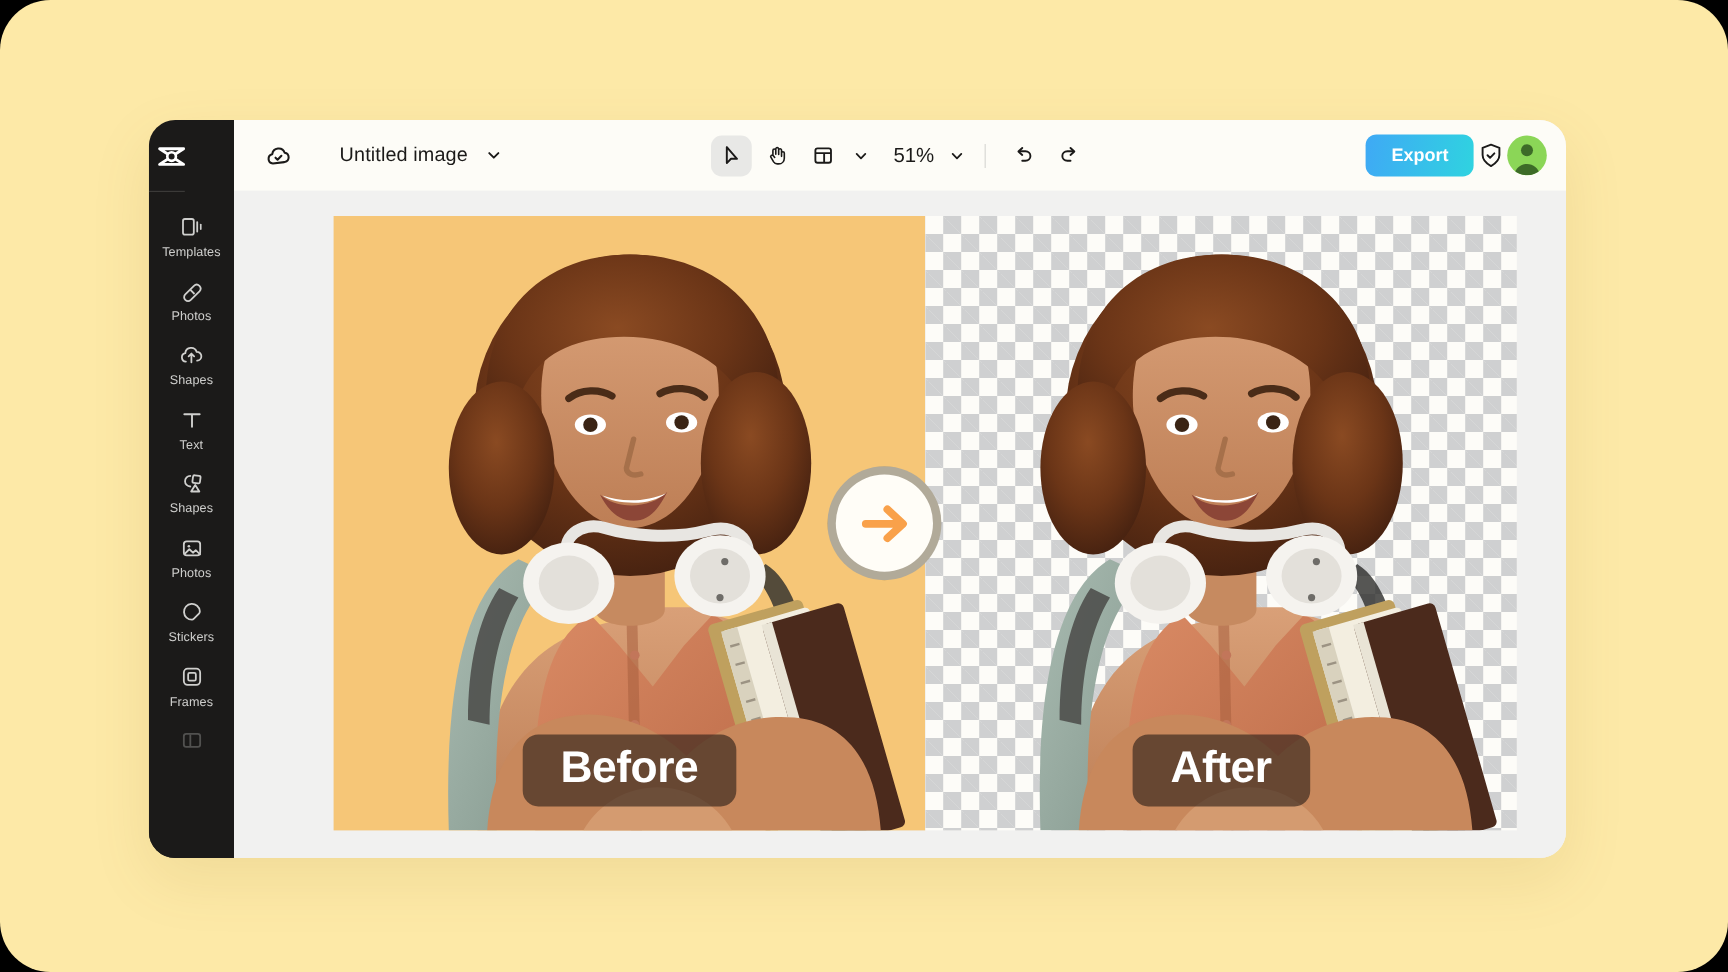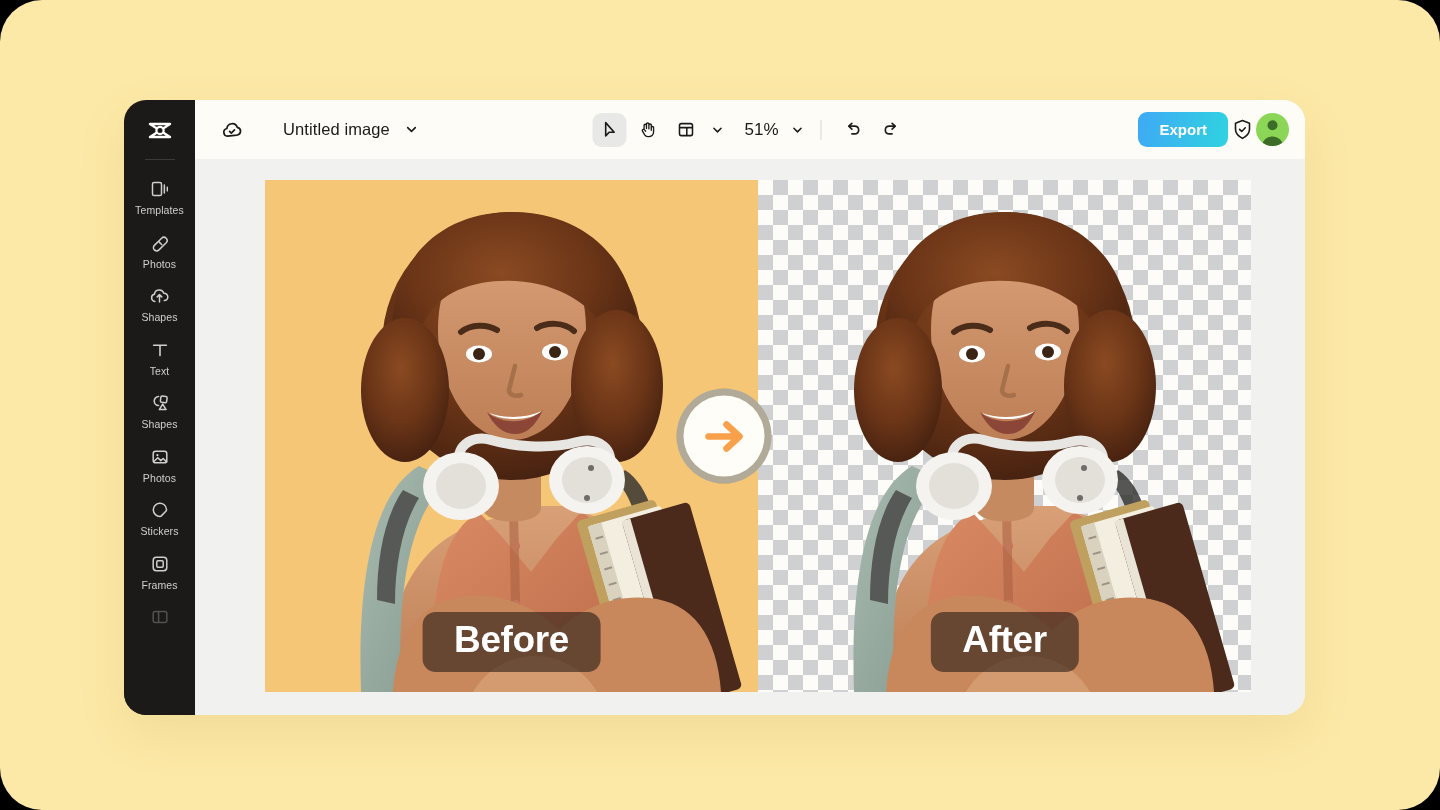--- a/index.html
+++ b/index.html
@@ -15,21 +15,21 @@
   
   #app{
     position:absolute; left:124px; top:100px; width:1181px; height:615px;
     border-radius:22px; overflow:hidden; display:flex;
     box-shadow:0 18px 50px rgba(130,100,20,.10);
   }
 
   
   #rail{
     width:71px; background:#1B1A19; flex:none;
-    display:flex; flex-direction:column; align-items:center;
+    display:flex; flex-direction:column; 
     padding-top:12px; position:relative; overflow:hidden;
   }
   #logo{ width:38px;height:38px; display:flex;align-items:center;justify-content:center; margin-bottom:6px;}
   #rail .divider{ width:30px; height:1px; background:#3b3a38; margin:3px 0 9px;}
   .rail-item{
     width:71px; padding:9px 0 7px; display:flex; flex-direction:column;
     align-items:center; gap:5px; cursor:pointer;
   }
   .rail-item .ico{ width:22px;height:22px; display:flex;align-items:center;justify-content:center;}
   .rail-item .lbl{ font-size:10.5px; color:#CFCFCD; letter-spacing:.1px; line-height:1;}
@@ -72,21 +72,21 @@
     display:flex;align-items:center;justify-content:center;
   }
   #shield-icon{ width:24px;height:24px;display:flex;align-items:center;justify-content:center;cursor:pointer;}
   #avatar{
     width:33px;height:33px;border-radius:50%;background:#8BD657;overflow:hidden;
     display:flex;align-items:flex-end;justify-content:center; cursor:pointer;
   }
 
   
   #canvas{ flex:1; position:relative; background:#F1F1F0; overflow:hidden;}
-  #stage{ position:absolute; left:35px; top:21px; width:988px; height:512px; display:flex;padding-left:35px;}
+  #stage{ position:absolute; left:48px; top:21px; width:988px; height:512px; display:flex;padding-left:35px;}
 
   .panel{ width:493px; height:512px; position:relative; overflow:hidden; flex:none;}
   #panel-before{ background:#F6C677; }
   #panel-after{
     background-color:#FDFCF8;
     background-image:
       linear-gradient(45deg,#CFD0D1 25%,transparent 25%,transparent 75%,#CFD0D1 75%),
       linear-gradient(45deg,#CFD0D1 25%,transparent 25%,transparent 75%,#CFD0D1 75%);
     background-size:30px 30px;
     background-position:0 0,15px 15px;

